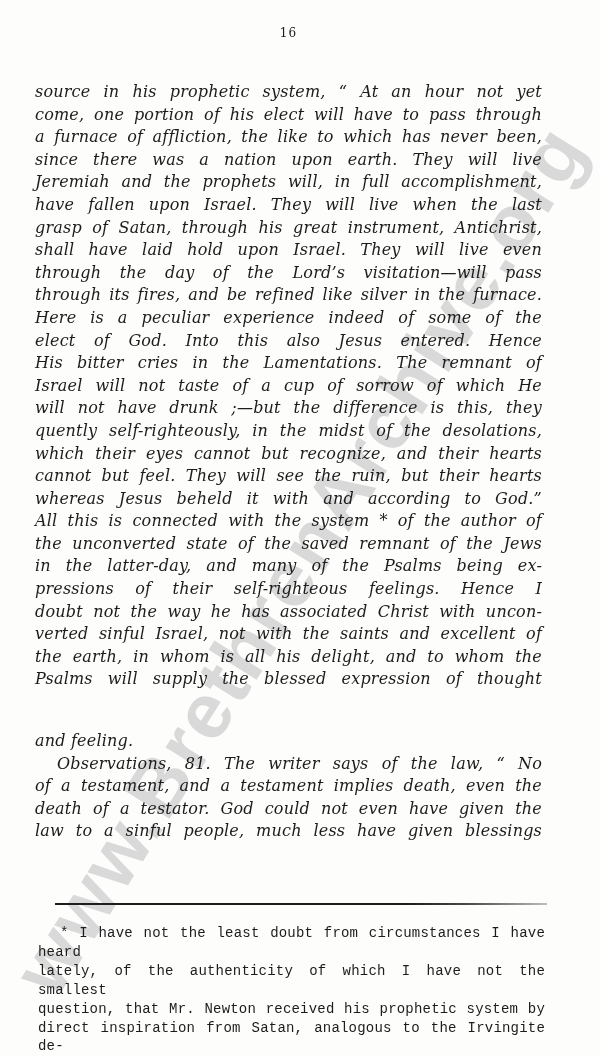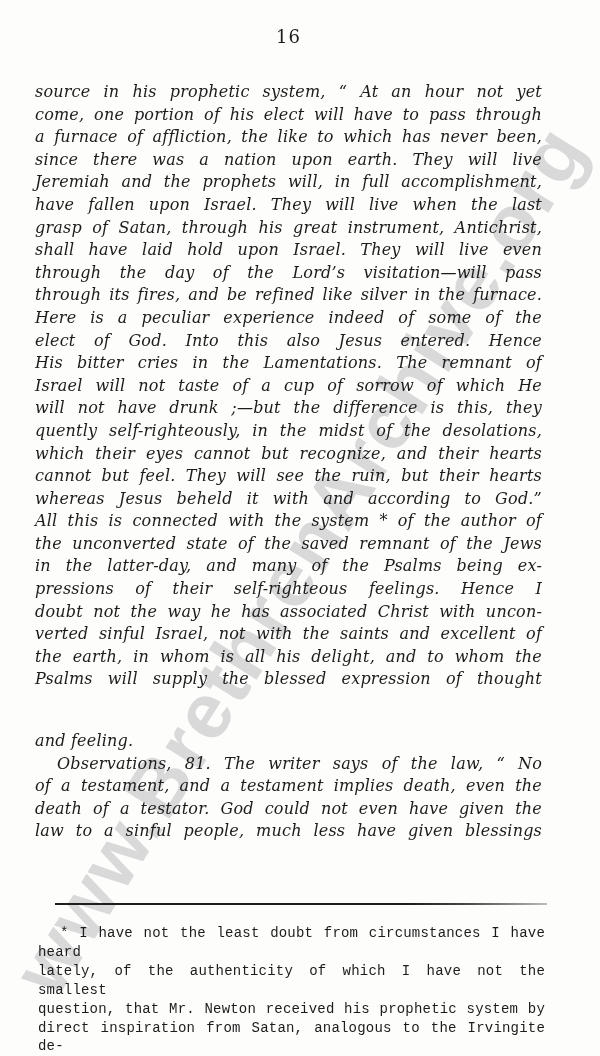--- a/index.html
+++ b/index.html
@@ -22,21 +22,21 @@
     letter-spacing: 2px;
     color: #d9d9d9;
     white-space: nowrap;
     z-index: 0;
     user-select: none;
   }
   #page-number {
     position: absolute;
     top: 26px; left: 35px; width: 507px;
     text-align: center;
-    font-size: 18px;
+    font-size: 12px;
     letter-spacing: 1px;
     z-index: 1;
   }
   #text-block {
     position: absolute;
     top: 81px; left: 35px; width: 507px;
     font-size: 16px;
     line-height: 22.6px;
     letter-spacing: 0.2px;
     z-index: 1;

